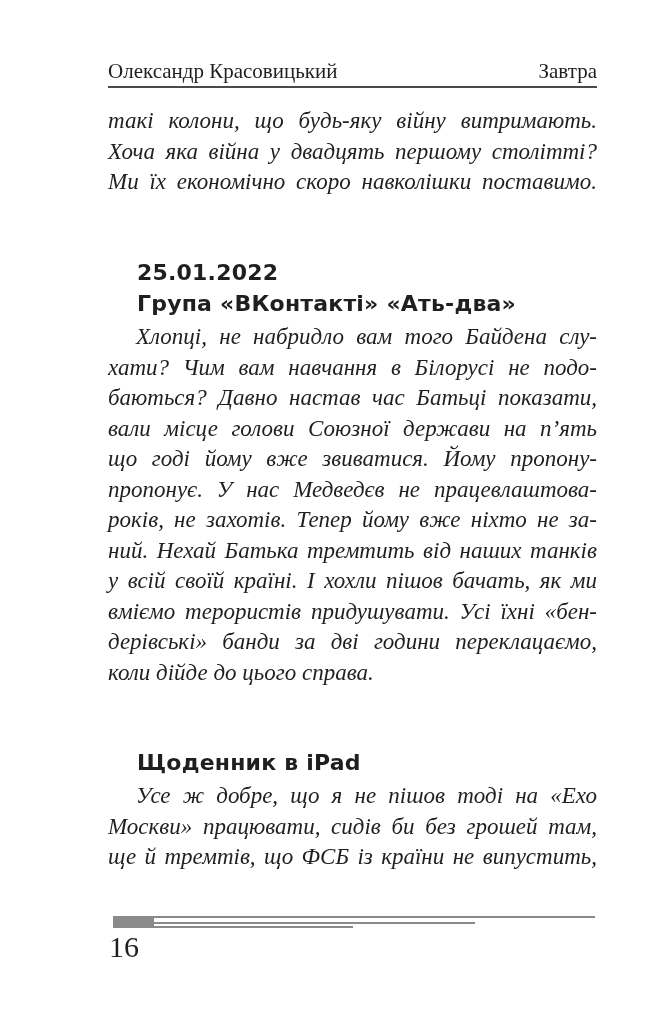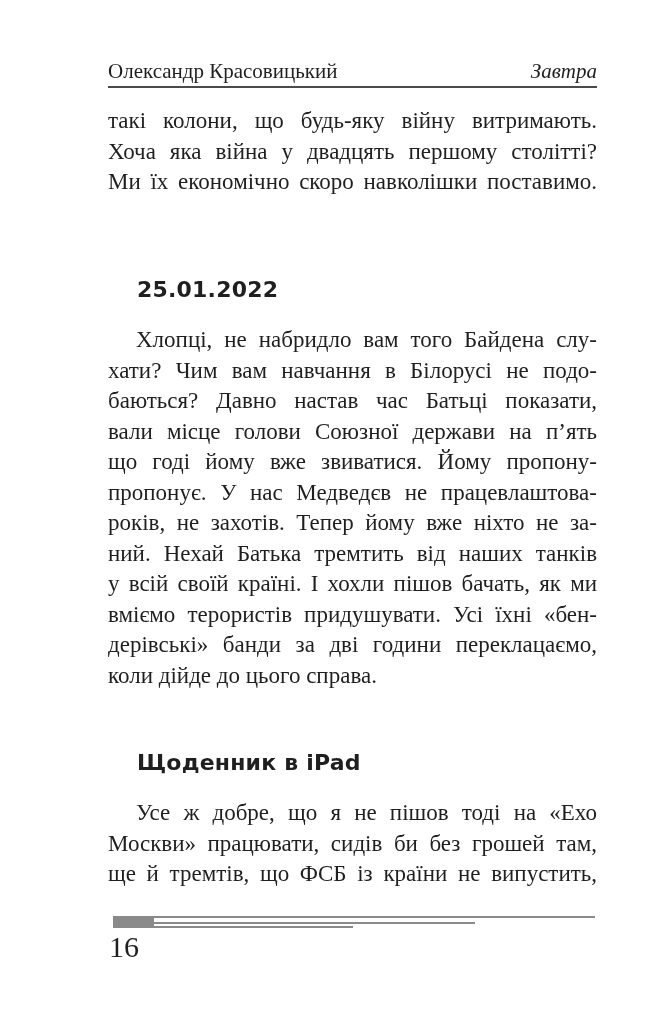--- a/index.html
+++ b/index.html
@@ -25,55 +25,55 @@
     width: 489px;
     display: flex;
     justify-content: space-between;
     align-items: flex-start;
     font-size: 21px;
     line-height: 24px;
     border-bottom: 2px solid #4a4a4a;
     padding-bottom: 3px;
   }
   .running-header .book-title {
-    font-style: italic;
   }
   
   .para {
     position: absolute;
     left: 108px;
     width: 489px;
     font-size: 23px;
     line-height: 30.5px;
   }
   .line {
     text-align: justify;
     text-align-last: justify;
     white-space: normal;
+    font-style: italic;
   }
   .line.loose {
     text-align-last: left;
   }
   .entry {
     position: absolute;
     left: 108px;
     width: 489px;
   }
   .entry-date, .entry-title {
     font-family: "DejaVu Sans", sans-serif;
     font-weight: bold;
     font-size: 22px;
     line-height: 31px;
     padding-left: 29px;
     letter-spacing: 0.2px;
   }
   .entry-para {
     position: relative;
     left: 0;
-    margin-top: 20px;
+    margin-top: 3px;
     font-size: 23px;
     line-height: 30.5px;
   }
   .entry-para .line:first-child {
     text-indent: 28px;
   }
   
   .artifact {
     position: absolute;
     background: #8a8a8a;
@@ -100,22 +100,23 @@
     <span class="author-name">Олександр Красовицький</span>
     <span class="book-title">Завтра</span>
   </header>
 
   <div class="para" style="top:106px">
       <div class="line">такі колони, що будь-яку війну витримають.</div>
       <div class="line">Хоча яка війна у двадцять першому столітті?</div>
       <div class="line">Ми їх економічно скоро навколішки поставимо.</div>
     </div>
 
-  <section class="entry" style="top:274px">
+  <section class="entry" style="top:257px">
     <div class="entry-date">25.01.2022</div>
+    <div class="entry-title">Група «ВКонтакті» «Ать-два»</div>
     <div class="para entry-para">
         <div class="line">Хлопці, не набридло вам того Байдена слу-</div>
         <div class="line">хати? Чим вам навчання в Білорусі не подо-</div>
         <div class="line">баються? Давно настав час Батьці показати,</div>
         <div class="line">вали місце голови Союзної держави на п’ять</div>
         <div class="line">що годі йому вже звиватися. Йому пропону-</div>
         <div class="line">пропонує. У нас Медведєв не працевлаштова-</div>
         <div class="line">років, не захотів. Тепер йому вже ніхто не за-</div>
         <div class="line">ний. Нехай Батька тремтить від наших танків</div>
         <div class="line">у всій своїй країні. І хохли пішов бачать, як ми</div>

